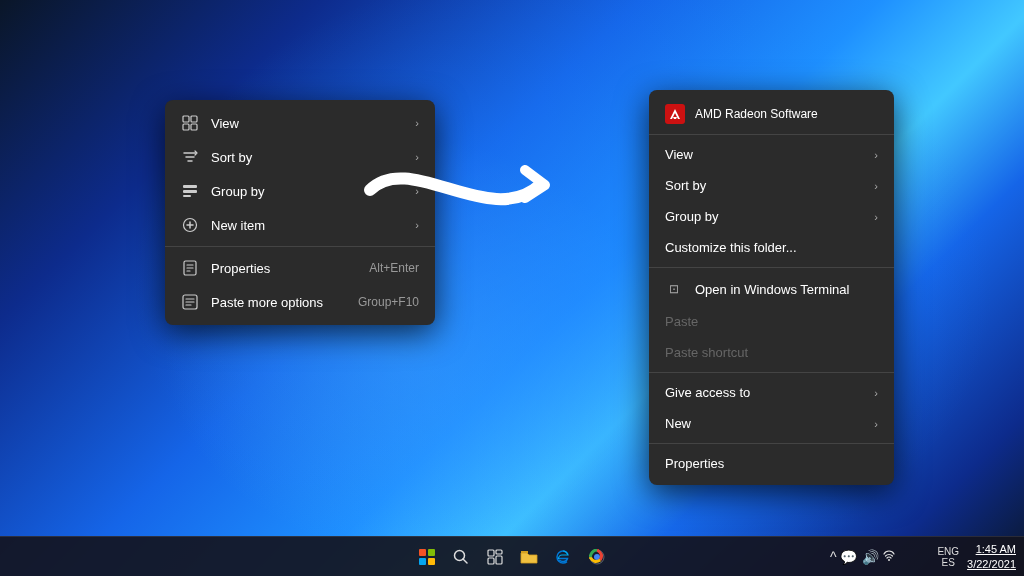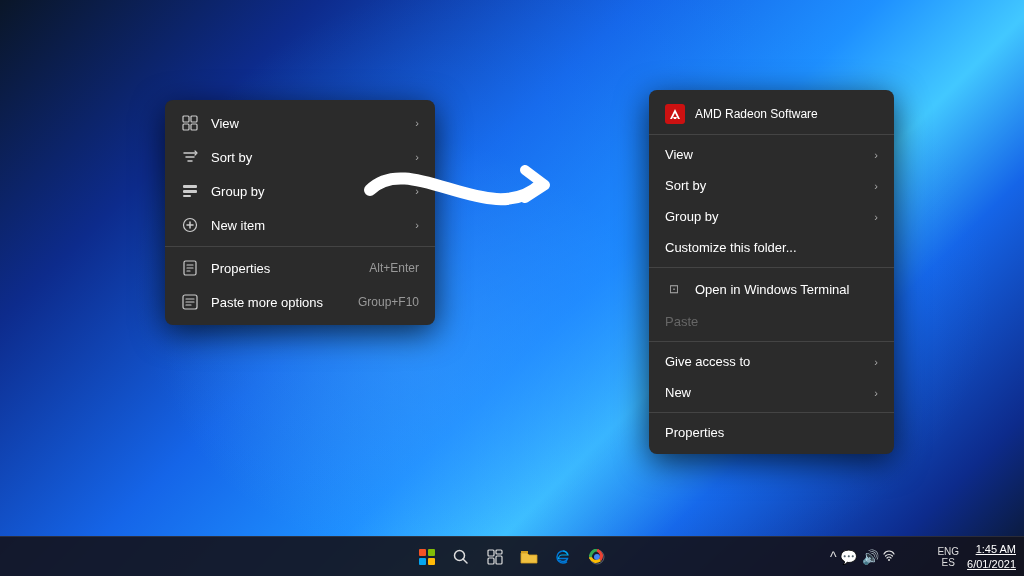--- a/index.html
+++ b/index.html
@@ -348,20 +348,23 @@
 
     <div class="menu-item">
       <div class="menu-icon" style="font-size:12px; color:#aaa;">⊡</div>
       <span class="menu-label">Open in Windows Terminal</span>
     </div>
 
     <div class="menu-item disabled">
       <span class="menu-label">Paste</span>
     </div>
 
+    <div class="menu-item disabled">
+      <span class="menu-label">Paste shortcut</span>
+    </div>
 
     <div class="menu-separator"></div>
 
     <div class="menu-item">
       <span class="menu-label">Give access to</span>
       <span class="menu-arrow">›</span>
     </div>
 
     <div class="menu-item">
       <span class="menu-label">New</span>
@@ -445,17 +448,17 @@
             <circle cx="6" cy="10" r="1" fill="#ddd"></circle>
           </svg>
         </span>
       </div>
       <div class="taskbar-lang">
         <div style="white-space:pre;margin-left:32px;">ENG
 ES</div>
       </div>
       <div class="taskbar-time">
         <div>1:45 AM</div>
-        <div>6/01/2021</div>
+        <div>3/22/2021</div>
       </div>
     </div>
   </div>
 </div>
 
 </body></html>

